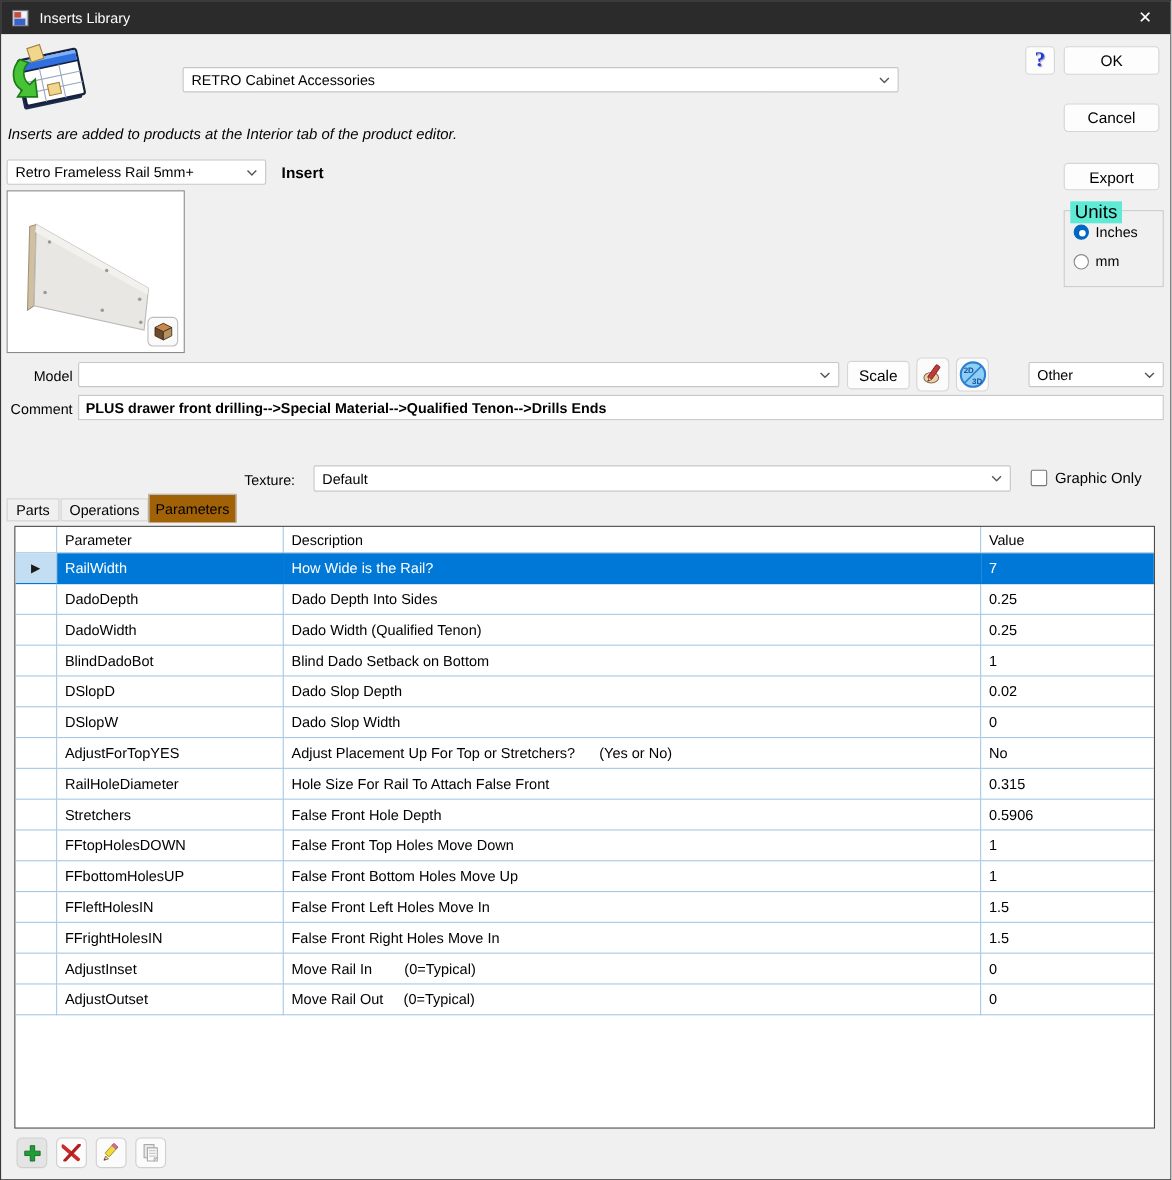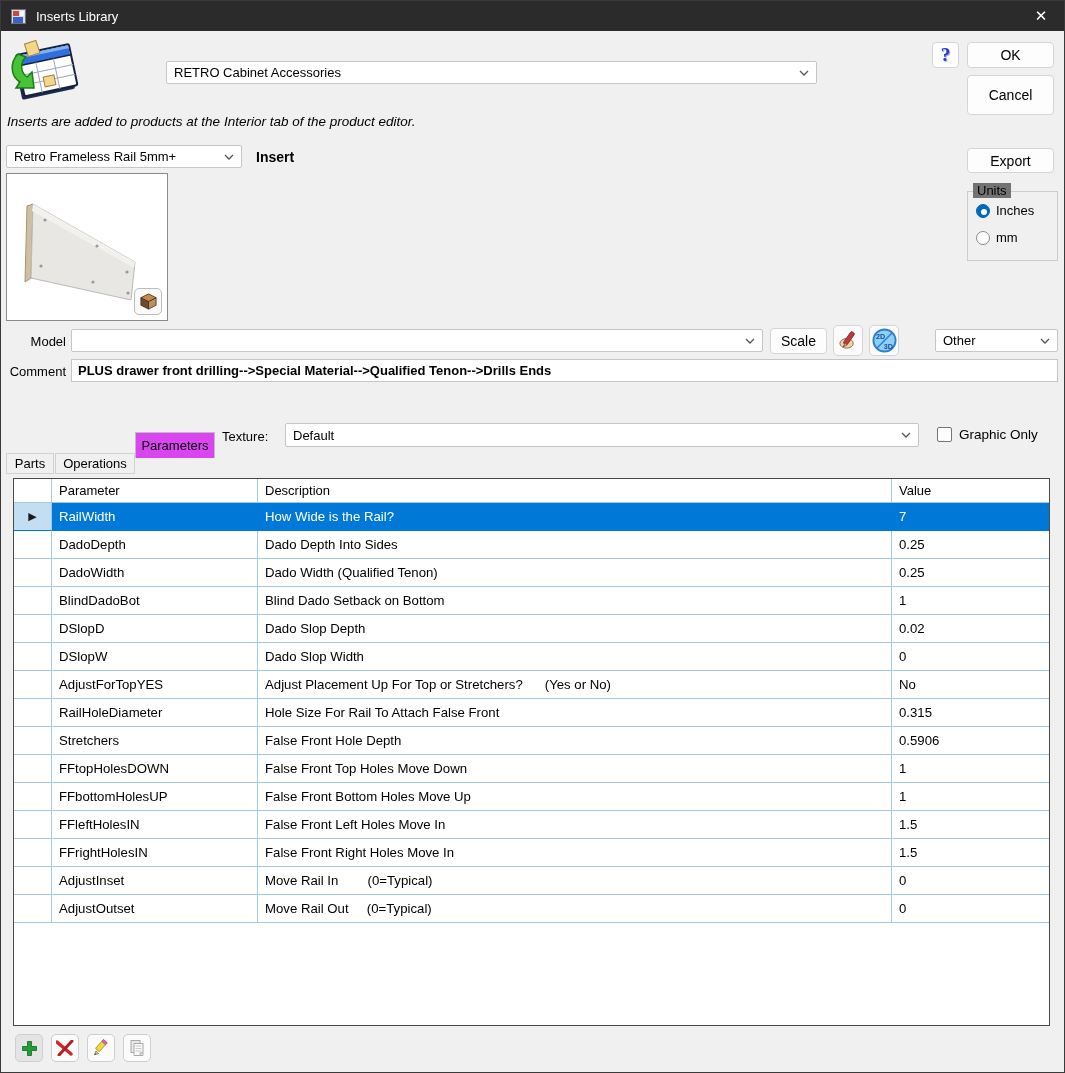--- a/index.html
+++ b/index.html
@@ -24,29 +24,29 @@
   .combo svg.chev { position:absolute; right:7px; top:50%; margin-top:-3px; }
   .btn { position:absolute; background:#fdfdfd; border:1px solid #d5d5d5; border-radius:4px; font-size:14px; display:flex; align-items:center; justify-content:center; cursor:pointer; }
   .field { position:absolute; background:#fff; border:1px solid #c6c6c6; display:flex; align-items:center; font-size:13px; padding:0 6px; white-space:nowrap; overflow:hidden;font-weight:bold; }
   .lbl { position:absolute; font-size:13px; }
 
   
   .app-icon { position:absolute; left:7px; top:39px; }
   .combo-category { left:165px; top:60px; width:651px; height:23px; }
   .help-btn { left:931px; top:41px; width:27px; height:26px; font-family:"Liberation Serif", serif; font-weight:bold; font-size:19px; color:#2438d8; text-shadow:1px 1px 1px #98a0b8; }
   .ok-btn { left:966px; top:41px; width:87px; height:26px; }
-  .cancel-btn { left:966px; top:74px; width:87px; height:40px; }
+  .cancel-btn { left:966px; top:93px; width:87px; height:26px; }
   .note { position:absolute; left:6px; top:113px; font-size:13.5px; font-style:italic; }
 
   .combo-insert { left:5px; top:144px; width:236px; height:23px;text-align:center; }
   .insert-lbl { left:255px; top:148px; font-weight:bold; font-size:14px; }
   .export-btn { left:966px; top:147px; width:87px; height:25px; }
 
   .groupbox { position:absolute; left:966px; top:190px; width:91px; height:70px; border:1px solid #cdcdcd; }
-  .groupbox .gb-label { position:absolute; top:-9px; left:5px; background:#737373; padding:0 4px; font-size:13px; }
+  .groupbox .gb-label { position:absolute; top:-9px; left:5px; background:#5eead4; padding:0 4px; font-size:17px; }
   .radio-row { position:absolute; left:8px; display:flex; align-items:center; gap:6px; font-size:13px; cursor:pointer; }
   .radio { width:14px; height:14px; border-radius:50%; border:1px solid #8a8a8a; background:#fff; position:relative; flex:0 0 auto; }
   .radio.sel { background:#0067c0; border-color:#0067c0; }
   .radio.sel::after { content:""; position:absolute; left:4px; top:4px; width:6px; height:6px; border-radius:50%; background:#fff; }
 
   .preview { position:absolute; left:5px; top:172px; width:162px; height:148px; background:#fff; border:1px solid #8a8a8a; }
   .cube-btn { position:absolute; right:5px; bottom:5px; width:28px; height:27px; background:#fafafa; border:1px solid #bdbdbd; border-radius:5px; display:flex; align-items:center; justify-content:center; cursor:pointer; }
 
   
   .model-lbl { left:23px; top:333px; width:42px; text-align:right; }
@@ -60,21 +60,21 @@
   .comment-field { left:70px; top:358px; width:987px; height:23px; }
 
   
   .texture-lbl { left:221px; top:428px; }
   .combo-texture { left:284px; top:422px; width:634px; height:24px; }
   .gonly { position:absolute; left:936px; top:426px; display:flex; align-items:center; gap:7px; font-size:13.5px; cursor:pointer; }
   .checkbox { width:15px; height:15px; border:1px solid #767676; background:#fff; border-radius:2px; flex:0 0 auto; }
 
   
   .tab { position:absolute; top:452px; height:21px; background:#f0f0f0; border:1px solid #d2d2d2; display:flex; align-items:center; justify-content:center; font-size:13px; cursor:pointer; }
-  .tab.active { top:431px; height:26px; background:#d946ef; border-color:#bdbdbd; border-bottom:none; z-index:3; }
+  .tab.active { top:448px; height:26px; background:#a16207; border-color:#bdbdbd; border-bottom:none; z-index:3; }
   .tab-parts { left:5px; width:48px; }
   .tab-operations { left:54px; width:80px; }
   .tab-parameters { left:134px; width:80px; }
 
   
   .table { position:absolute; left:12px; top:477px; width:1037px; height:548px; background:#fff; border:1px solid #4a4a4a; overflow:hidden; }
   .t-head, .t-row { display:grid; grid-template-columns:38px 206px 634px 1fr; }
   .t-head { height:24px; }
   .t-head .t-cell { font-size:13px; border-bottom:1px solid #a6c8e4; }
   .t-row { height:28px; }

